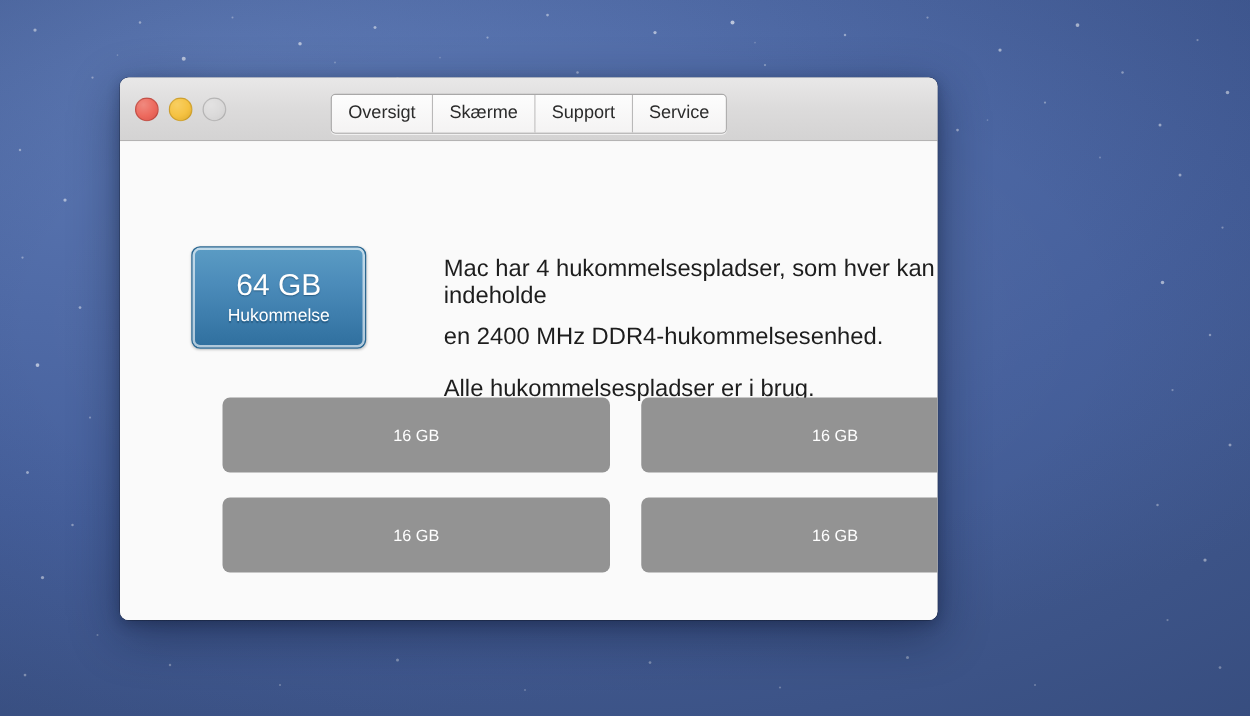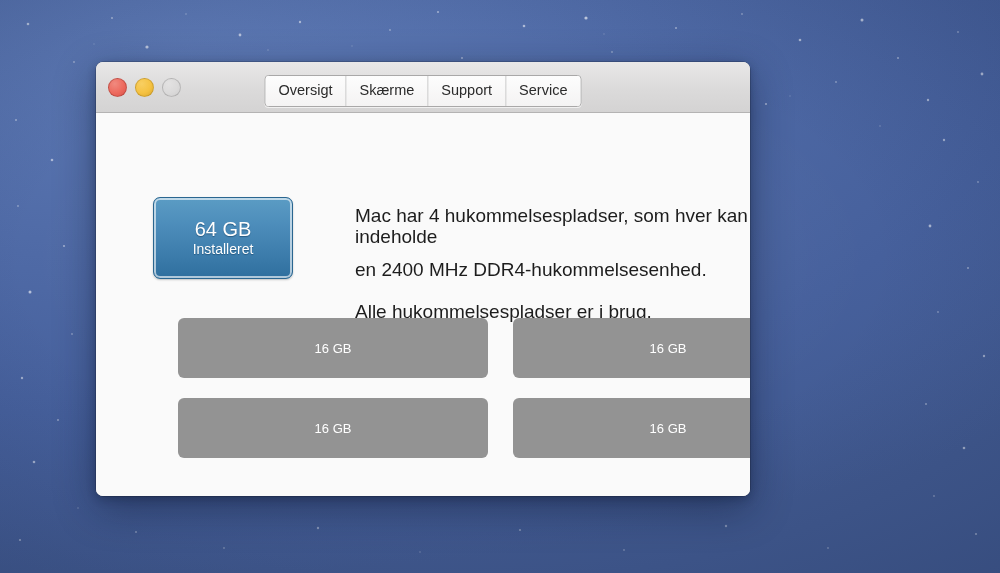--- a/index.html
+++ b/index.html
@@ -136,21 +136,21 @@
       0 1px 2px rgba(0,0,0,0.22);
     box-sizing: border-box;
     display: flex;
     flex-direction: column;
     align-items: center;
     justify-content: center;
     gap: 2px;
   }
   #badge .big {
     color: #ffffff;
-    font-size: 20px;
+    font-size: 24px;
     line-height: 1.1;
     text-shadow: 0 1px 1px rgba(0,40,70,0.45);
   }
   #badge .sub {
     color: #ffffff;
     font-size: 14px;
     line-height: 1.1;
     text-shadow: 0 1px 1px rgba(0,40,70,0.40);
   }
 
@@ -287,21 +287,21 @@
         <div class="tab">Skærme</div>
         <div class="tab">Support</div>
         <div class="tab">Service</div>
       </div>
     </div>
 
     <div id="content">
 
       <div id="badge">
         <div class="big">64 GB</div>
-        <div class="sub">Installeret</div>
+        <div class="sub">Hukommelse</div>
       </div>
 
       <div id="desc">
         <p>Mac har 4 hukommelsespladser, som hver kan indeholde</p>
         <p>en 2400 MHz DDR4-hukommelsesenhed.</p>
         <p class="spaced">Alle hukommelsespladser er i brug.</p>
       </div>
 
       <div id="slots">
         <div class="slot">16 GB</div>

